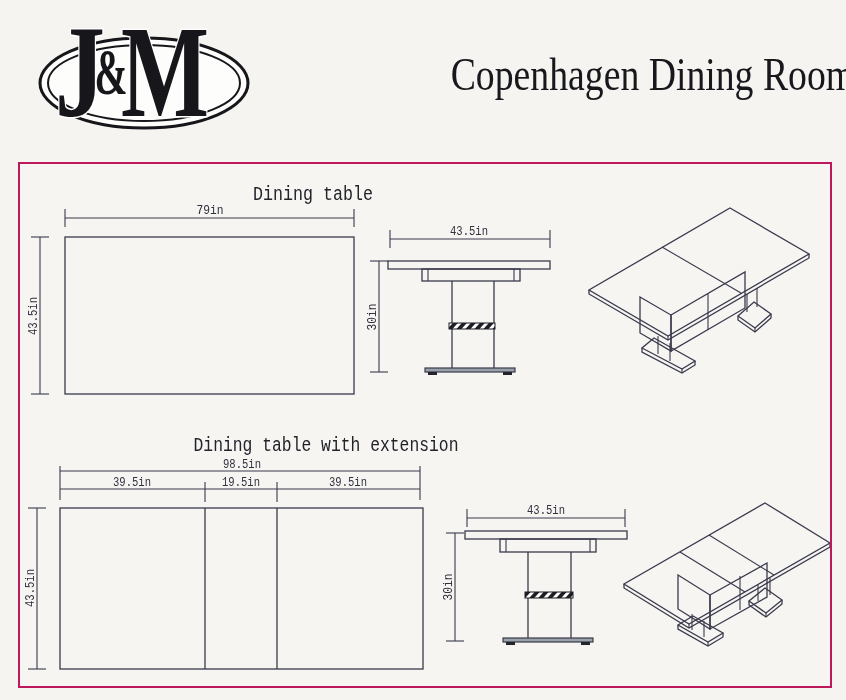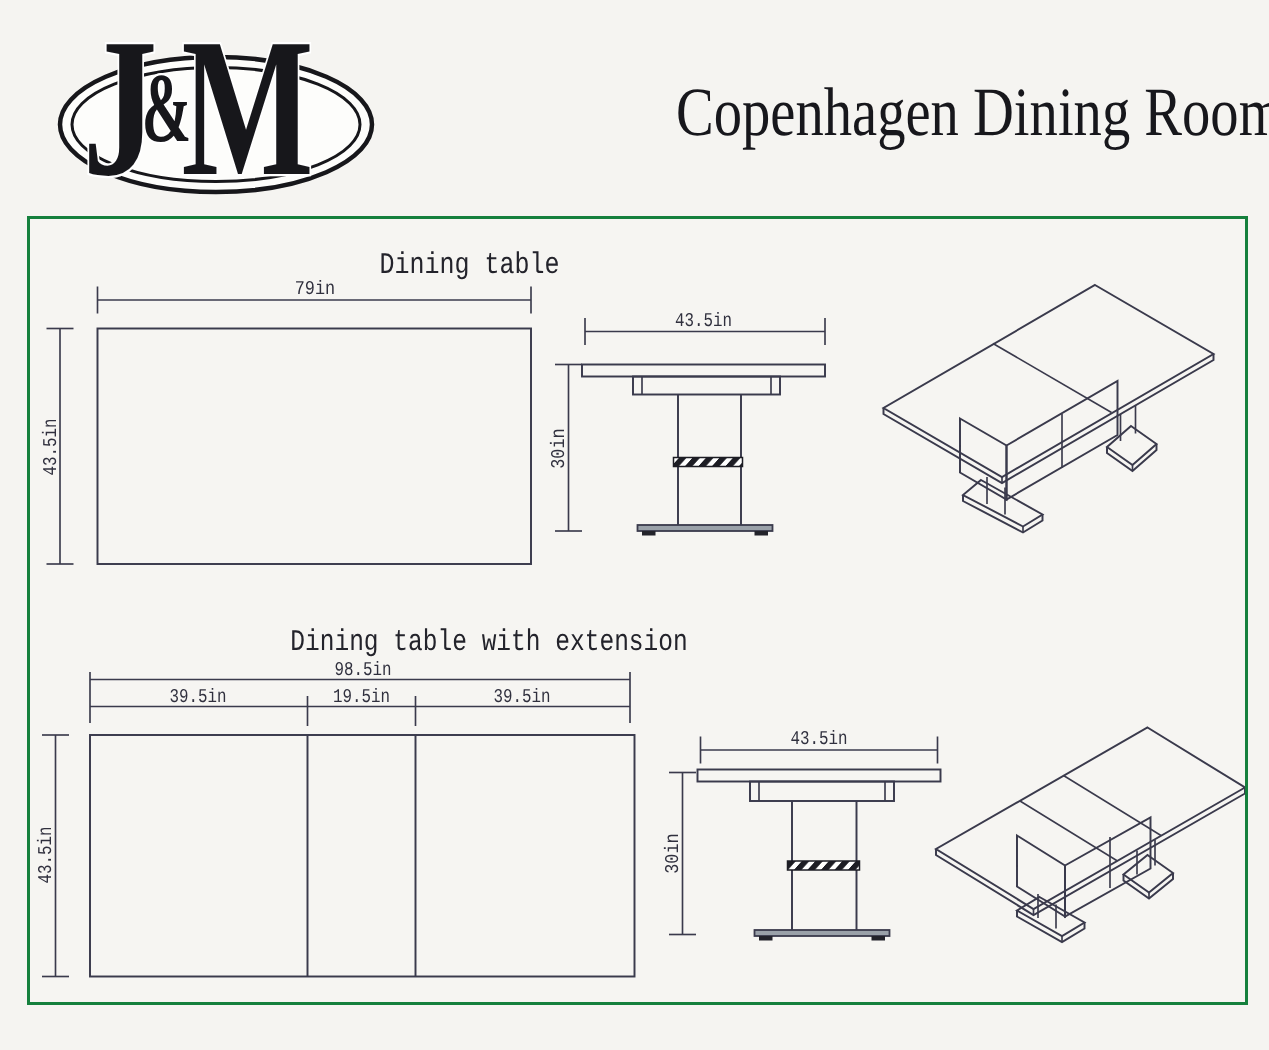--- a/index.html
+++ b/index.html
@@ -19,22 +19,22 @@
     font-weight:400;font-size:46px;color:#17171c;
     transform:scaleX(0.82);transform-origin:center;
     letter-spacing:0px;white-space:nowrap;
   }
   .logo-letter{
     font-family:"Liberation Serif", serif;font-weight:bold;fill:#17171b;
     stroke:#ffffff;stroke-width:3px;paint-order:stroke fill;
   }
   
   .sheet{
-    position:absolute;left:18px;top:144px;width:810px;height:522px;
-    border:2px solid #15803d;background:#f6f5f2;
+    position:absolute;left:18px;top:162px;width:810px;height:522px;
+    border:2px solid #be185d;background:#f6f5f2;
   }
   .diagram{position:absolute;left:0;top:0;}
   .ln{stroke:#3a3a4c;stroke-width:1.3;fill:none;}
   .lnthin{stroke:#3a3a4c;stroke-width:1.1;fill:none;}
   .sec-title{
     font-family:"Liberation Mono", monospace;
     font-size:20px;fill:#23232b;
   }
   .dim-label{
     font-family:"Liberation Mono", monospace;

